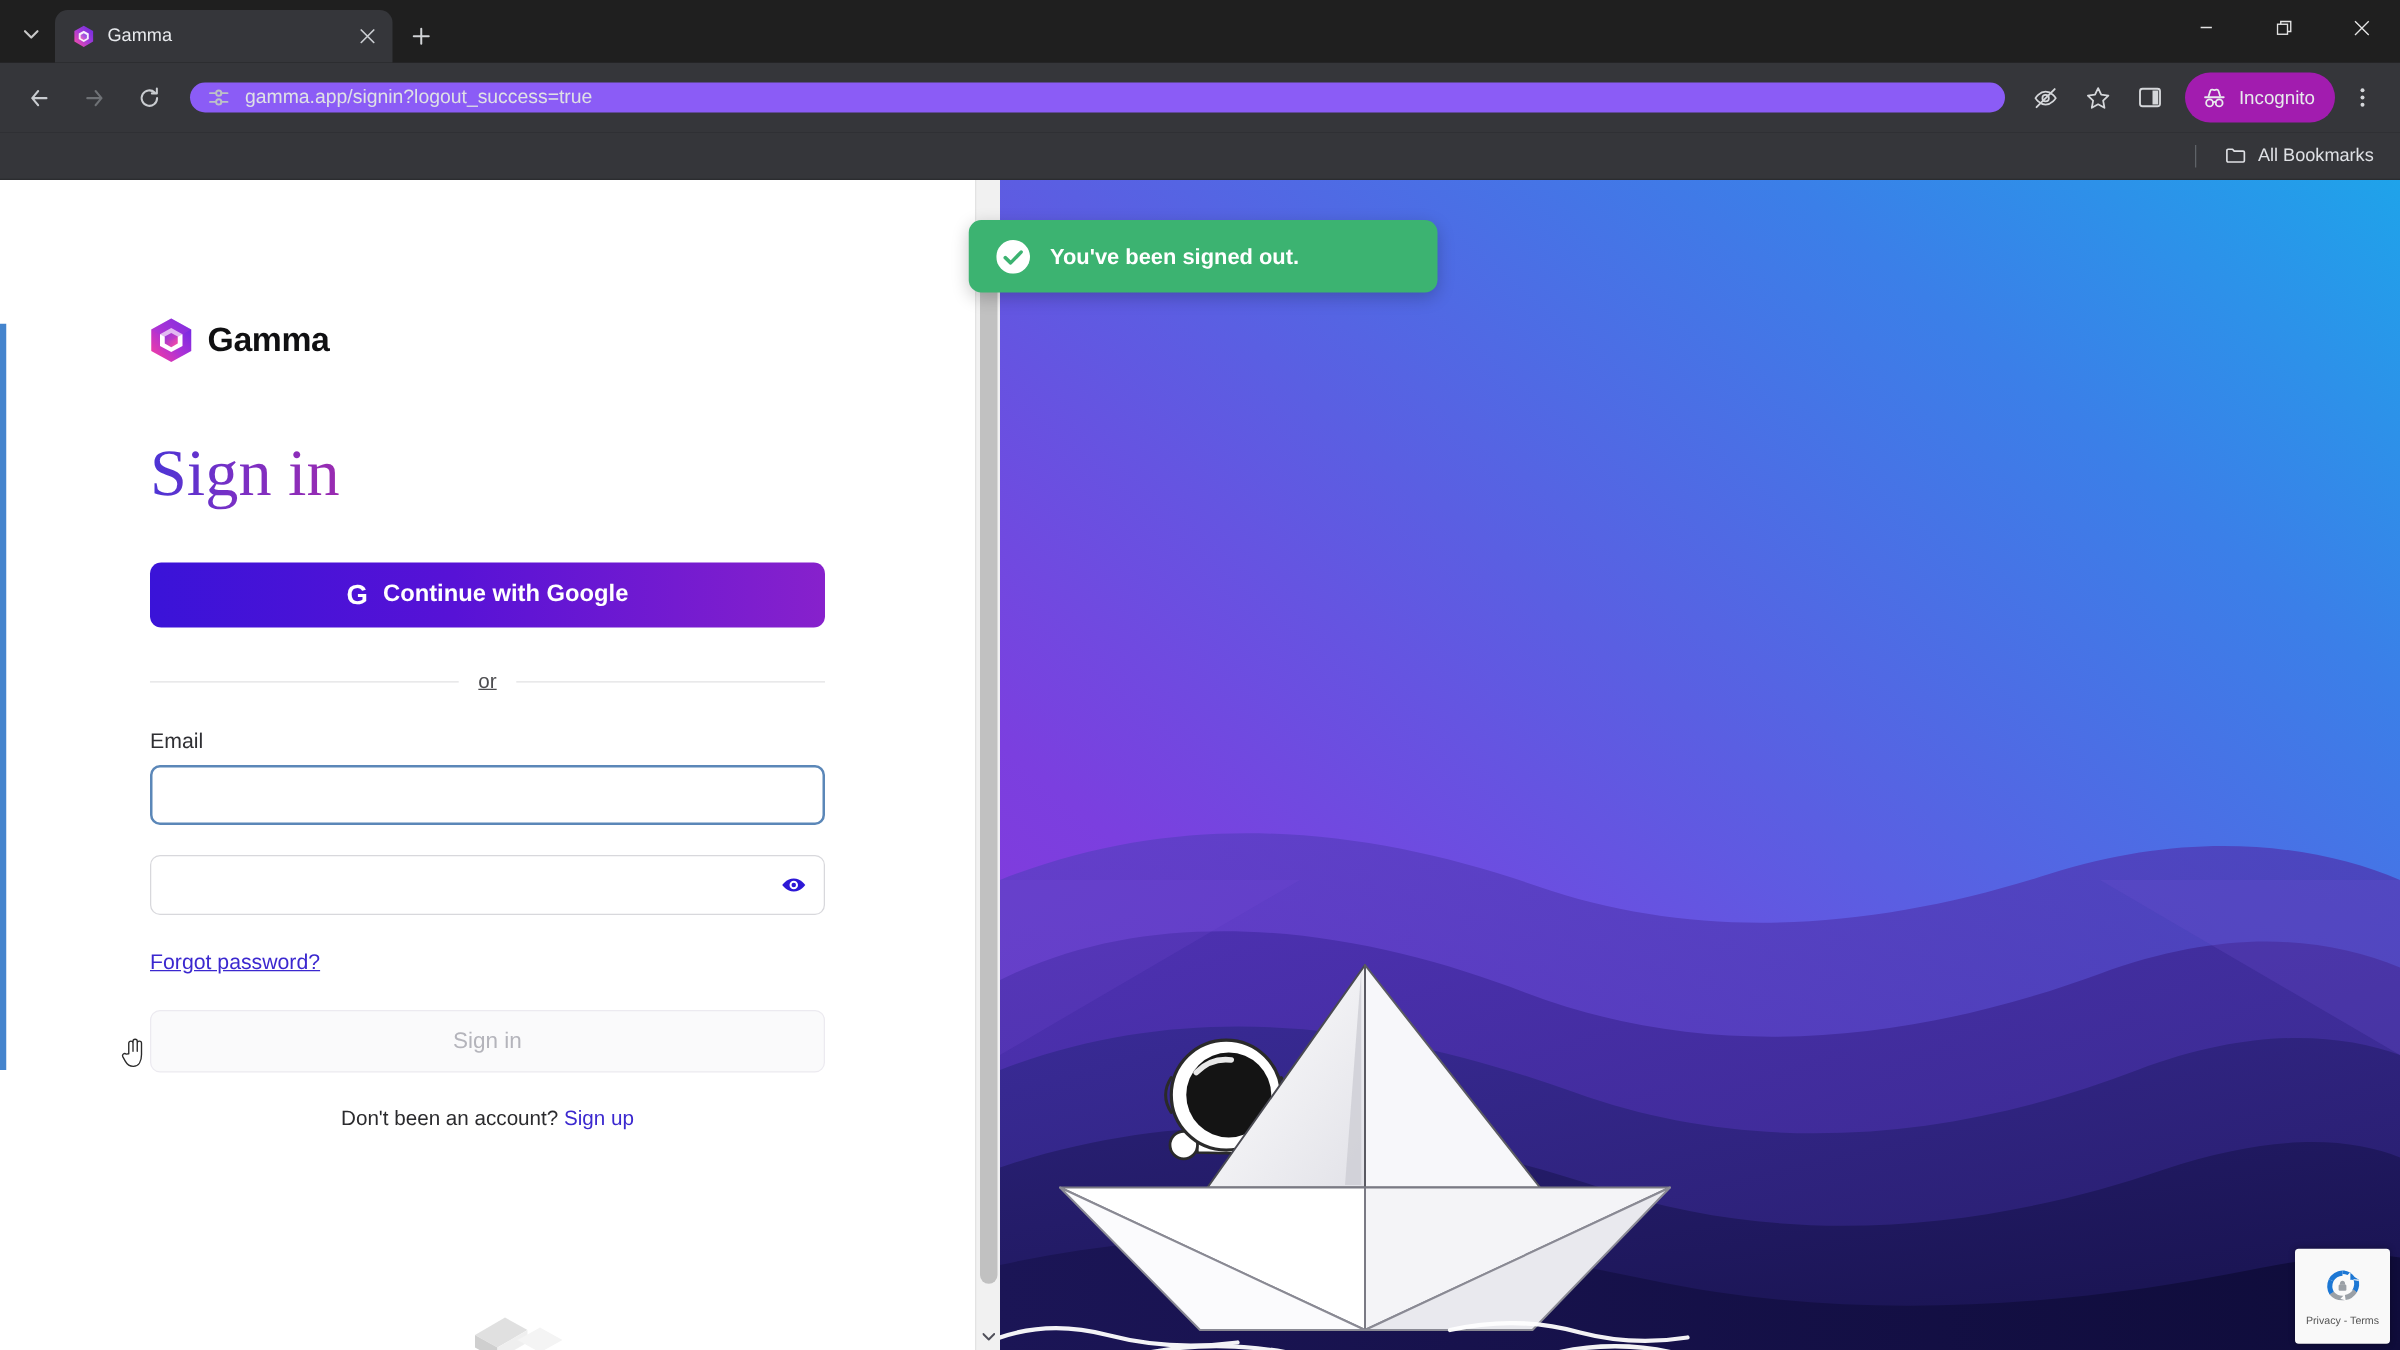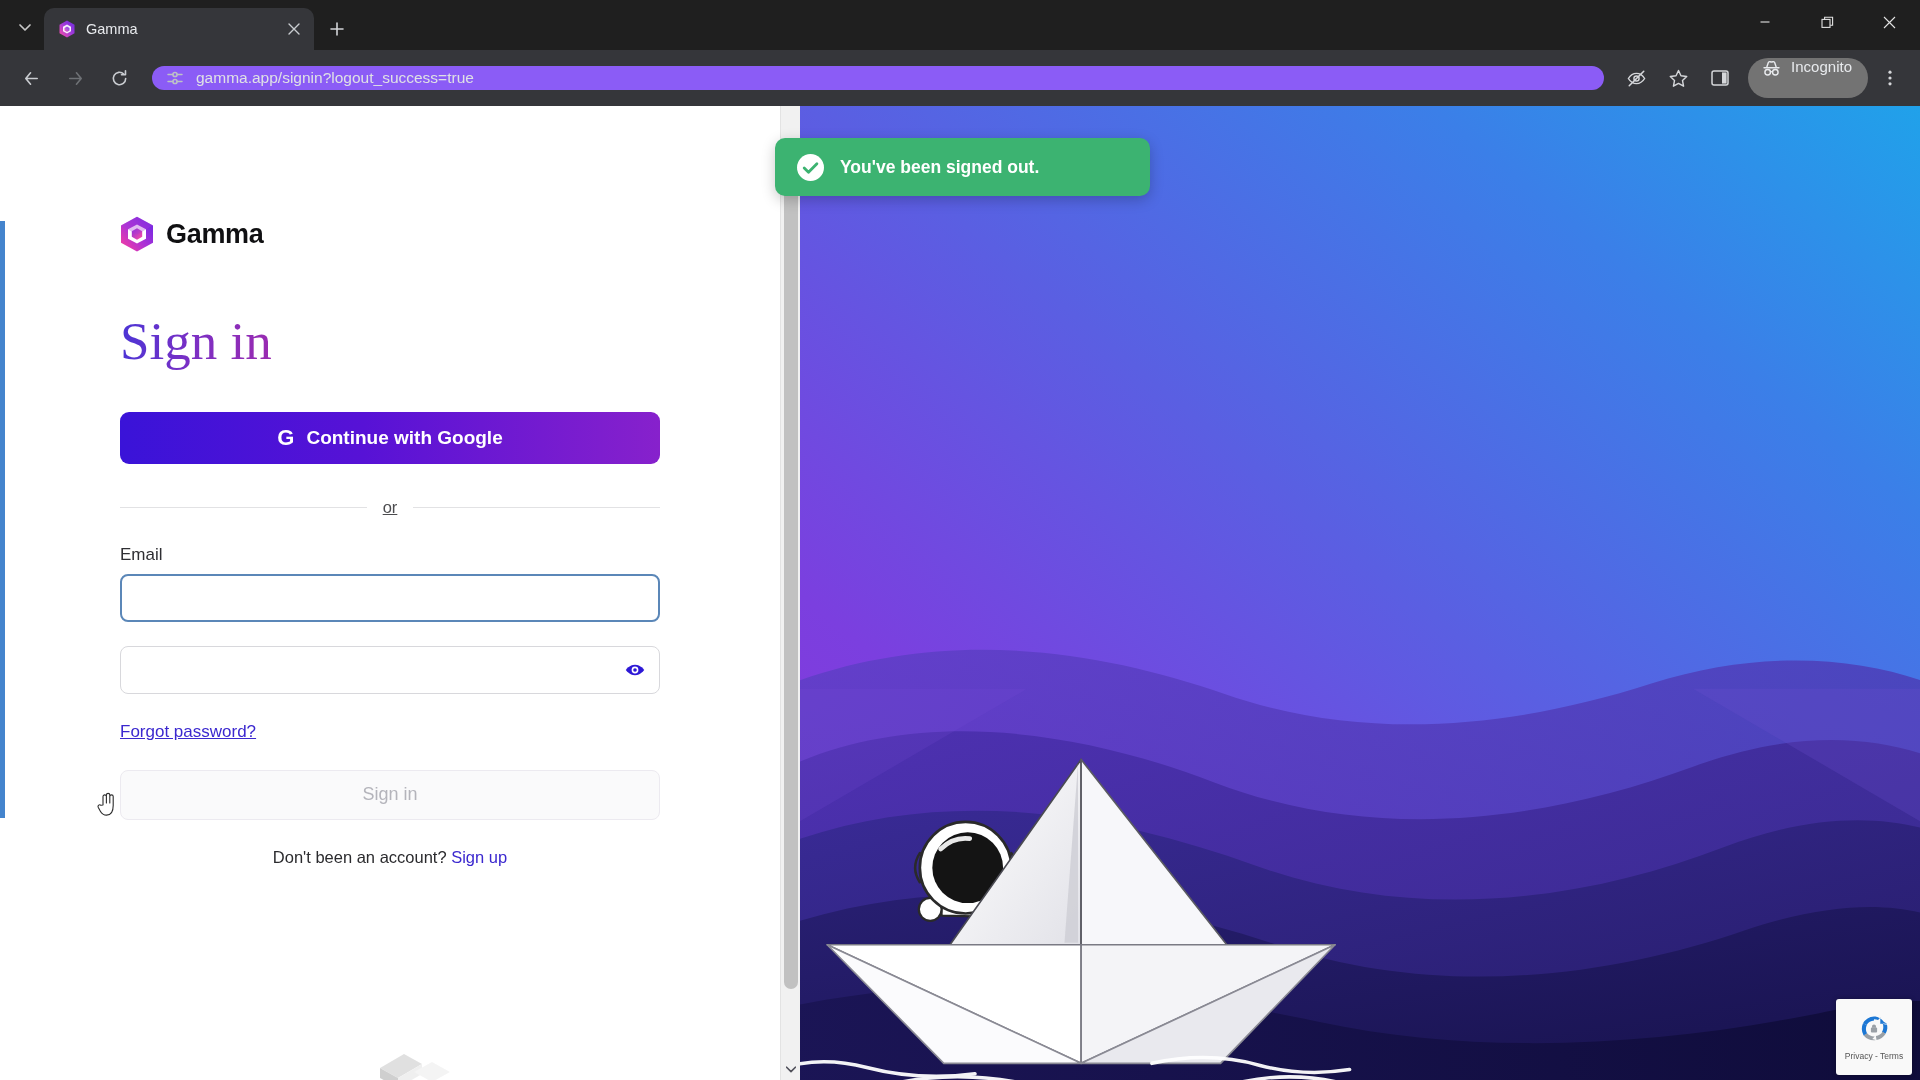--- a/index.html
+++ b/index.html
@@ -60,22 +60,22 @@
     flex: 1; height: 24px; background: #8b5cf6; border-radius: 20px;
     display: flex; align-items: center; padding: 0 14px 0 14px; gap: 12px;
     margin: 0 10px; min-width: 0;
   }
   .omnibox-url { color: #dfe1e5; font-size: 15.5px; white-space: nowrap; overflow: hidden; text-overflow: ellipsis; }
   .tb-icon {
     width: 40px; height: 40px; border-radius: 50%; display: flex;
     align-items: center; justify-content: center; color: #d5d7da; flex: 0 0 40px;
   }
   .incognito-pill {
-    height: 40px; background: #737373; border-radius: 20px; display: flex;
-    align-items: flex-start; gap: 9px; padding: 0 16px 0 13px; margin-left: 6px;
+    height: 40px; background: #a21caf; border-radius: 20px; display: flex;
+    align-items: center; gap: 9px; padding: 0 16px 0 13px; margin-left: 6px;
     color: #e8eaed; font-size: 15px;
   }
 
   
   .bookmarks {
     height: 38px; background: #35363a; display: flex; align-items: center;
     justify-content: flex-end; padding: 0 12px; flex: 0 0 38px;
     border-bottom: 1px solid #2b2c2f;
   }
   .bm-sep { width: 1px; height: 18px; background: #5f6368; margin-right: 14px; }
@@ -328,20 +328,31 @@
 
     <div class="tb-icon">
       <svg width="18" height="18" viewBox="0 0 18 18">
         <circle cx="9" cy="3.2" r="1.6" fill="currentColor"></circle>
         <circle cx="9" cy="9" r="1.6" fill="currentColor"></circle>
         <circle cx="9" cy="14.8" r="1.6" fill="currentColor"></circle>
       </svg>
     </div>
   </div>
 
+  <div class="bookmarks">
+    <div class="bm-sep"></div>
+    <div class="bm-item">
+      <span style="display:flex;">
+        <svg width="17" height="17" viewBox="0 0 18 18">
+          <path d="M1.6 4.6a1 1 0 0 1 1-1h3.8l1.4 1.6h7.6a1 1 0 0 1 1 1v7.2a1 1 0 0 1-1 1H2.6a1 1 0 0 1-1-1Z" fill="none" stroke="currentColor" stroke-width="1.4" stroke-linejoin="round"></path>
+        </svg>
+      </span>
+      <span>All Bookmarks</span>
+    </div>
+  </div>
 
   <div class="viewport">
 
     <div class="auth-panel">
       <div class="focus-rail"></div>
 
       <div class="auth-inner">
 
         <div class="logo-row">
           <span class="logo-mark">

